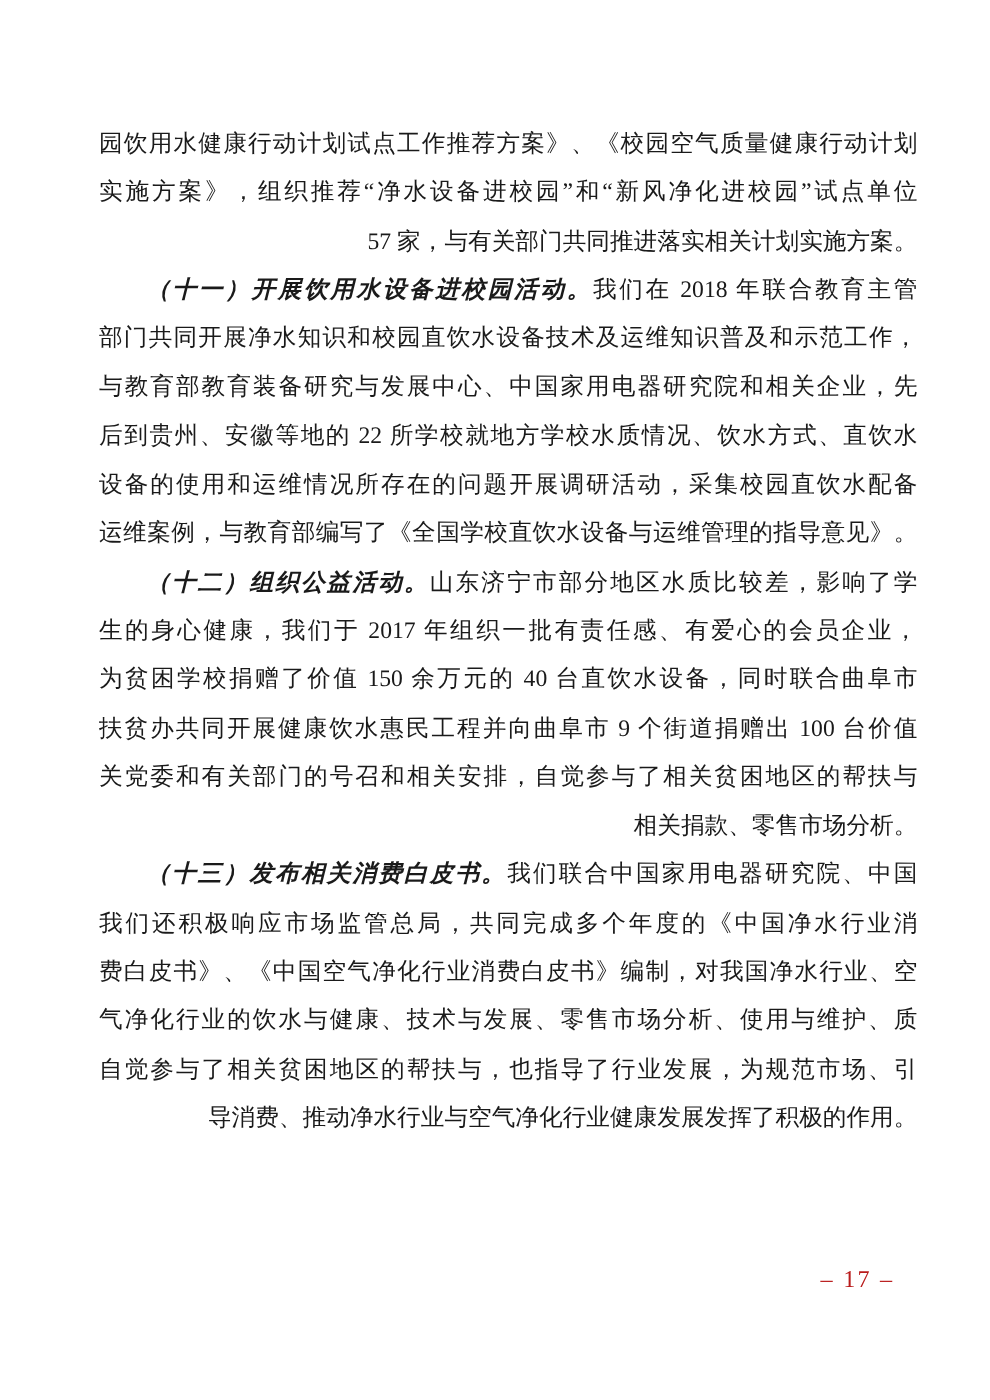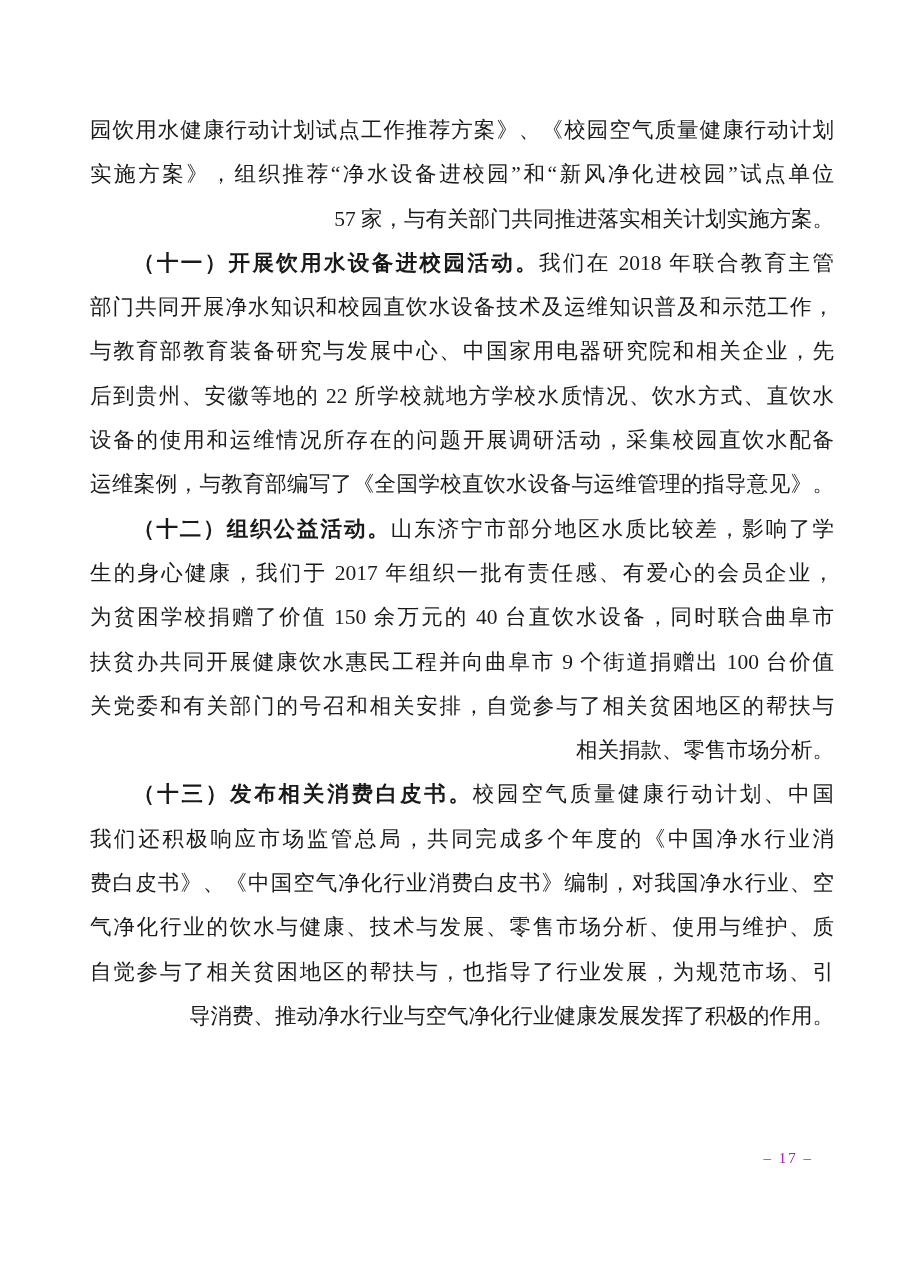--- a/index.html
+++ b/index.html
@@ -30,28 +30,29 @@
   }
   .line.just {
     text-align: justify;
     text-align-last: justify;
   }
   .line.indent {
     text-indent: 43px;
   }
   .bold-head {
     font-weight: 700;
+    font-style: italic;
   }
   .footer-pagenum {
     position: absolute;
     top: 1150px;
     right: 87px;
-    font-size: 15px;
+    font-size: 22px;
     letter-spacing: 2px;
-    color: #a21caf;
+    color: #b91c1c;
     font-family: "Liberation Serif", "DejaVu Serif", serif;
   }
 </style>
 </head>
 <body style="color: rgb(26, 26, 26); background: rgb(255, 255, 255);">
 
 <div class="page">
   <main class="doc-body" id="doc-body">
       <p class="line just"><span>园饮用水健康行动计划试点工作推荐方案》、《校园空气质量健康行动计划</span></p>
       <p class="line just"><span>实施方案》，组织推荐“净水设备进校园”和“新风净化进校园”试点单位</span></p>
@@ -61,21 +62,21 @@
       <p class="line just"><span>与教育部教育装备研究与发展中心、中国家用电器研究院和相关企业，先</span></p>
       <p class="line just"><span>后到贵州、安徽等地的 22 所学校就地方学校水质情况、饮水方式、直饮水</span></p>
       <p class="line just"><span>设备的使用和运维情况所存在的问题开展调研活动，采集校园直饮水配备</span></p>
       <p class="line just"><span>运维案例，与教育部编写了《全国学校直饮水设备与运维管理的指导意见》。</span></p>
       <p class="line just indent"><span class="bold-head">（十二）组织公益活动。</span><span>山东济宁市部分地区水质比较差，影响了学</span></p>
       <p class="line just"><span>生的身心健康，我们于 2017 年组织一批有责任感、有爱心的会员企业，</span></p>
       <p class="line just"><span>为贫困学校捐赠了价值 150 余万元的 40 台直饮水设备，同时联合曲阜市</span></p>
       <p class="line just"><span>扶贫办共同开展健康饮水惠民工程并向曲阜市 9 个街道捐赠出 100 台价值</span></p>
       <p class="line just"><span>关党委和有关部门的号召和相关安排，自觉参与了相关贫困地区的帮扶与</span></p>
       <p class="line"><span>相关捐款、零售市场分析。</span></p>
-      <p class="line just indent"><span class="bold-head">（十三）发布相关消费白皮书。</span><span>校园空气质量健康行动计划、中国</span></p>
+      <p class="line just indent"><span class="bold-head">（十三）发布相关消费白皮书。</span><span>我们联合中国家用电器研究院、中国</span></p>
       <p class="line just"><span>我们还积极响应市场监管总局，共同完成多个年度的《中国净水行业消</span></p>
       <p class="line just"><span>费白皮书》、《中国空气净化行业消费白皮书》编制，对我国净水行业、空</span></p>
       <p class="line just"><span>气净化行业的饮水与健康、技术与发展、零售市场分析、使用与维护、质</span></p>
       <p class="line just"><span>自觉参与了相关贫困地区的帮扶与，也指导了行业发展，为规范市场、引</span></p>
       <p class="line"><span>导消费、推动净水行业与空气净化行业健康发展发挥了积极的作用。</span></p>
     </main>
   <div class="footer-pagenum">– 17 –</div>
 </div>
 
 </body></html>

